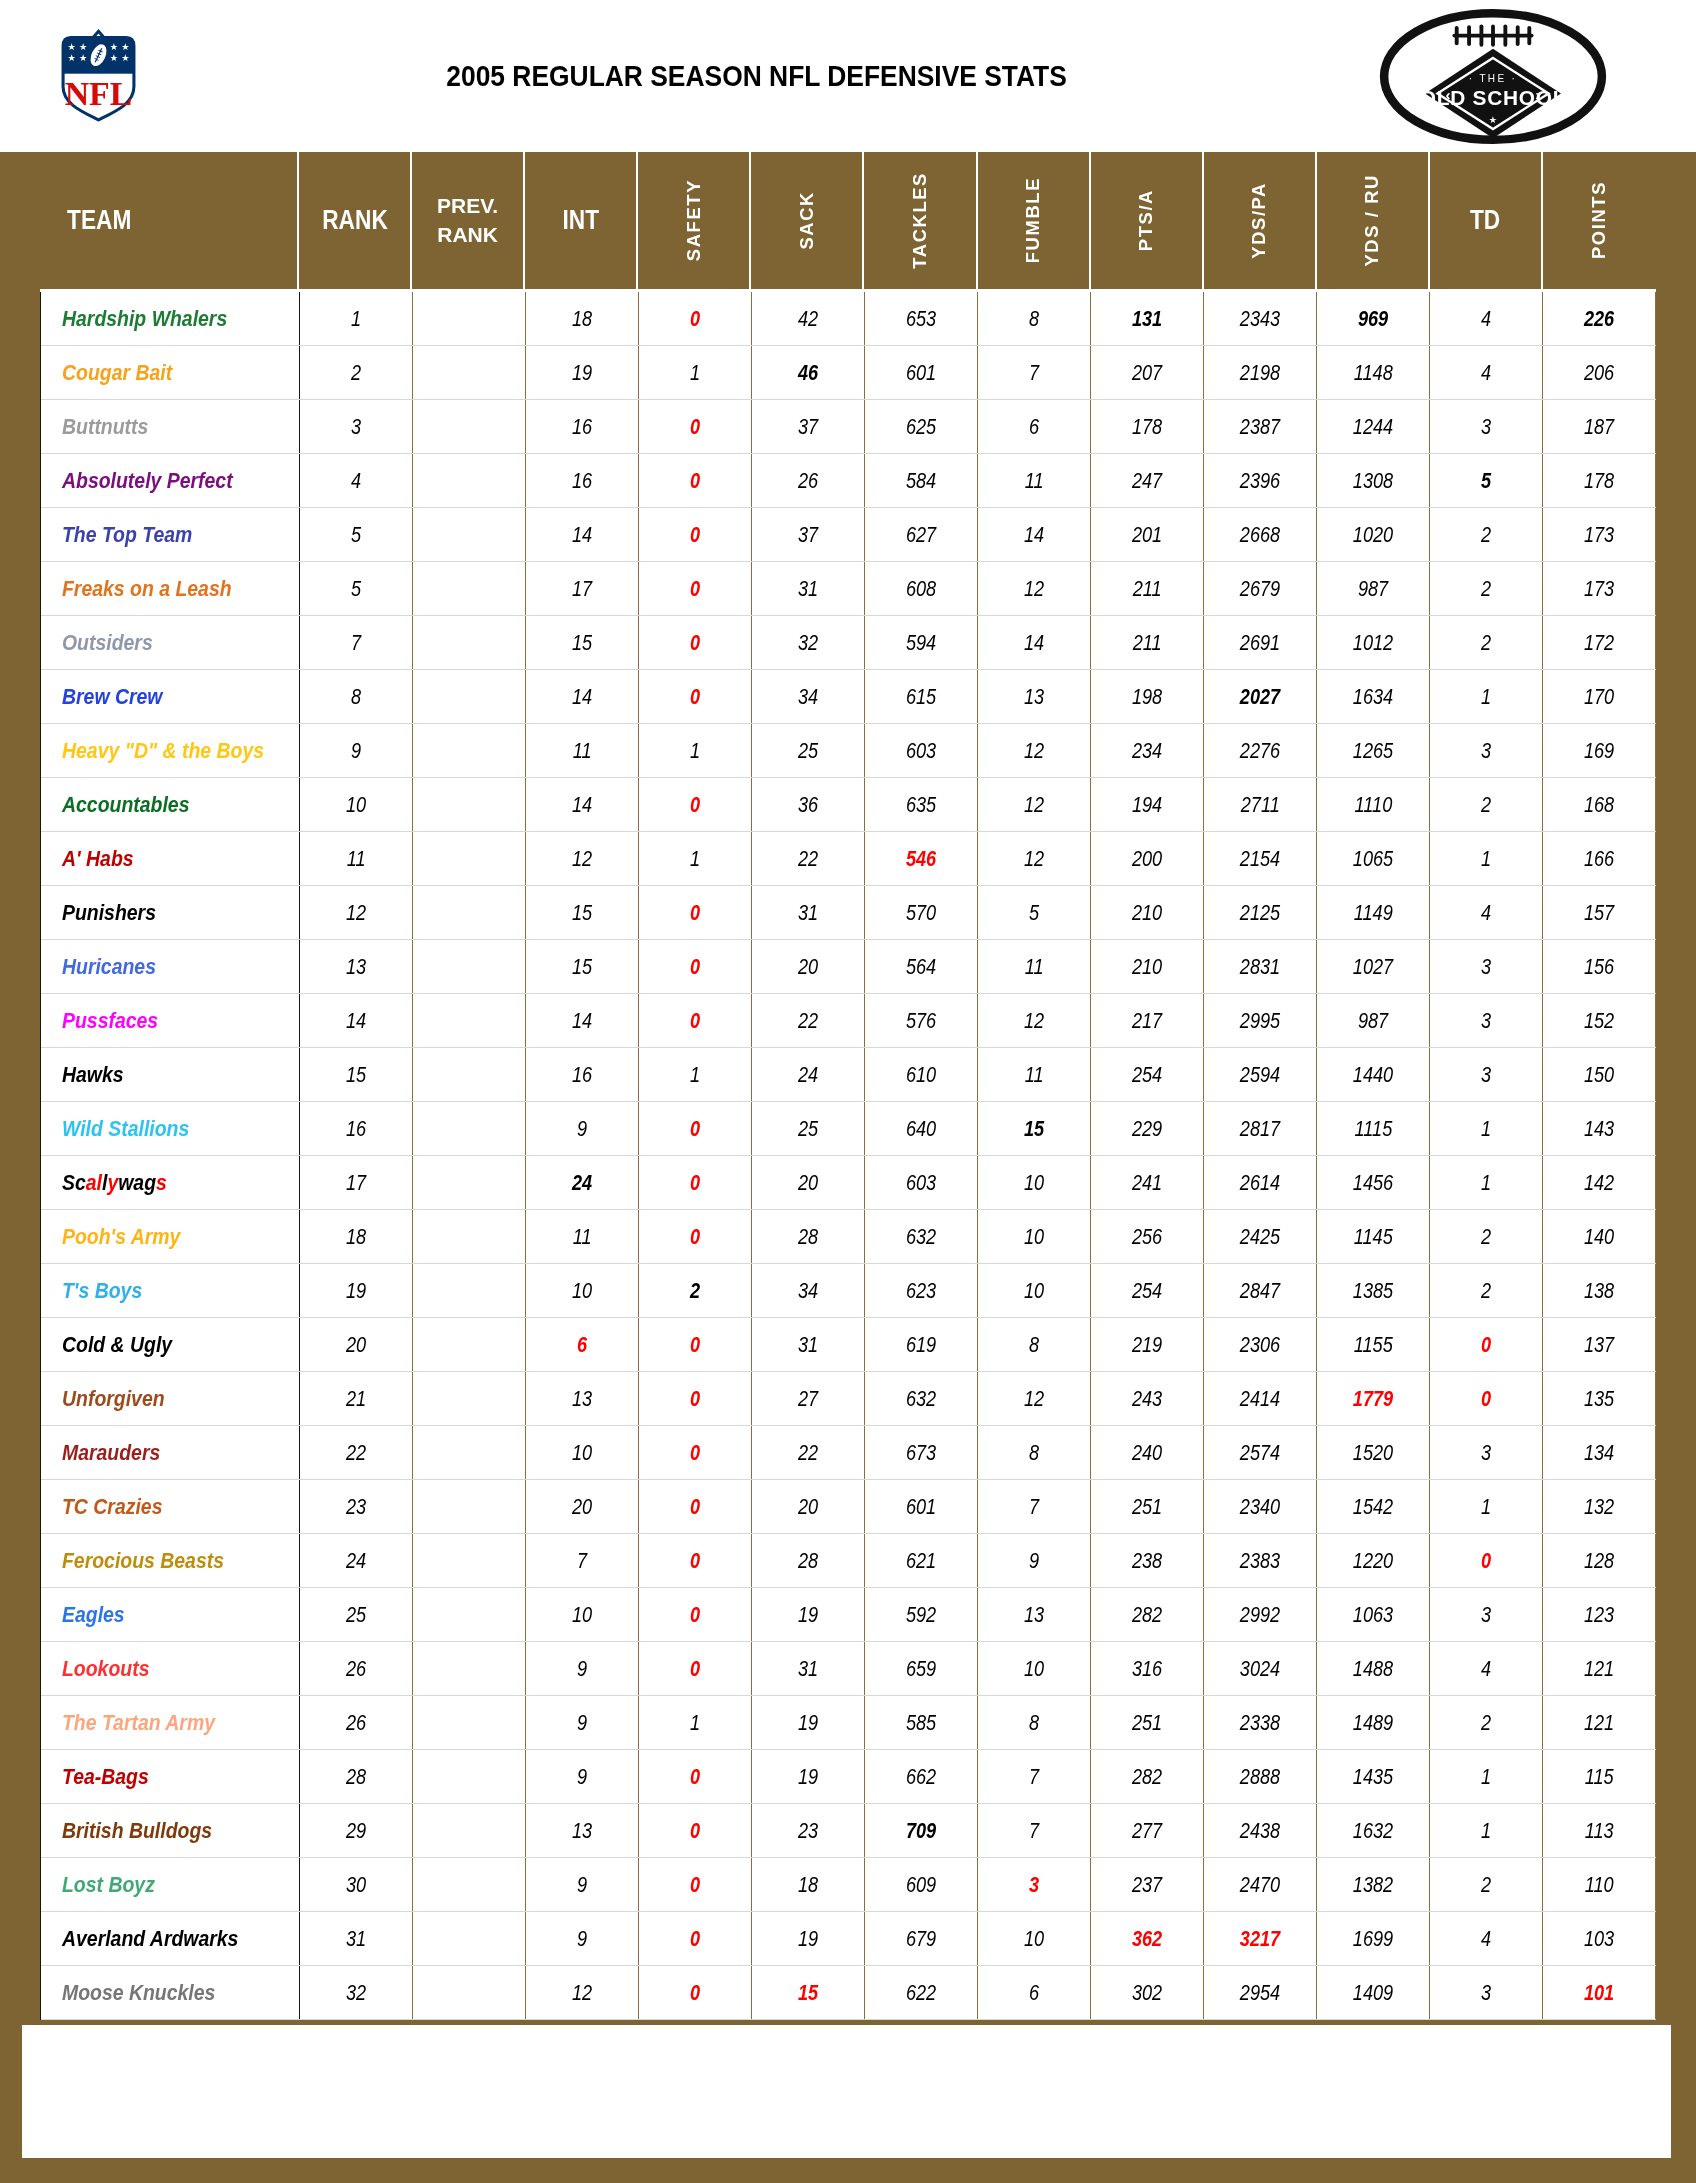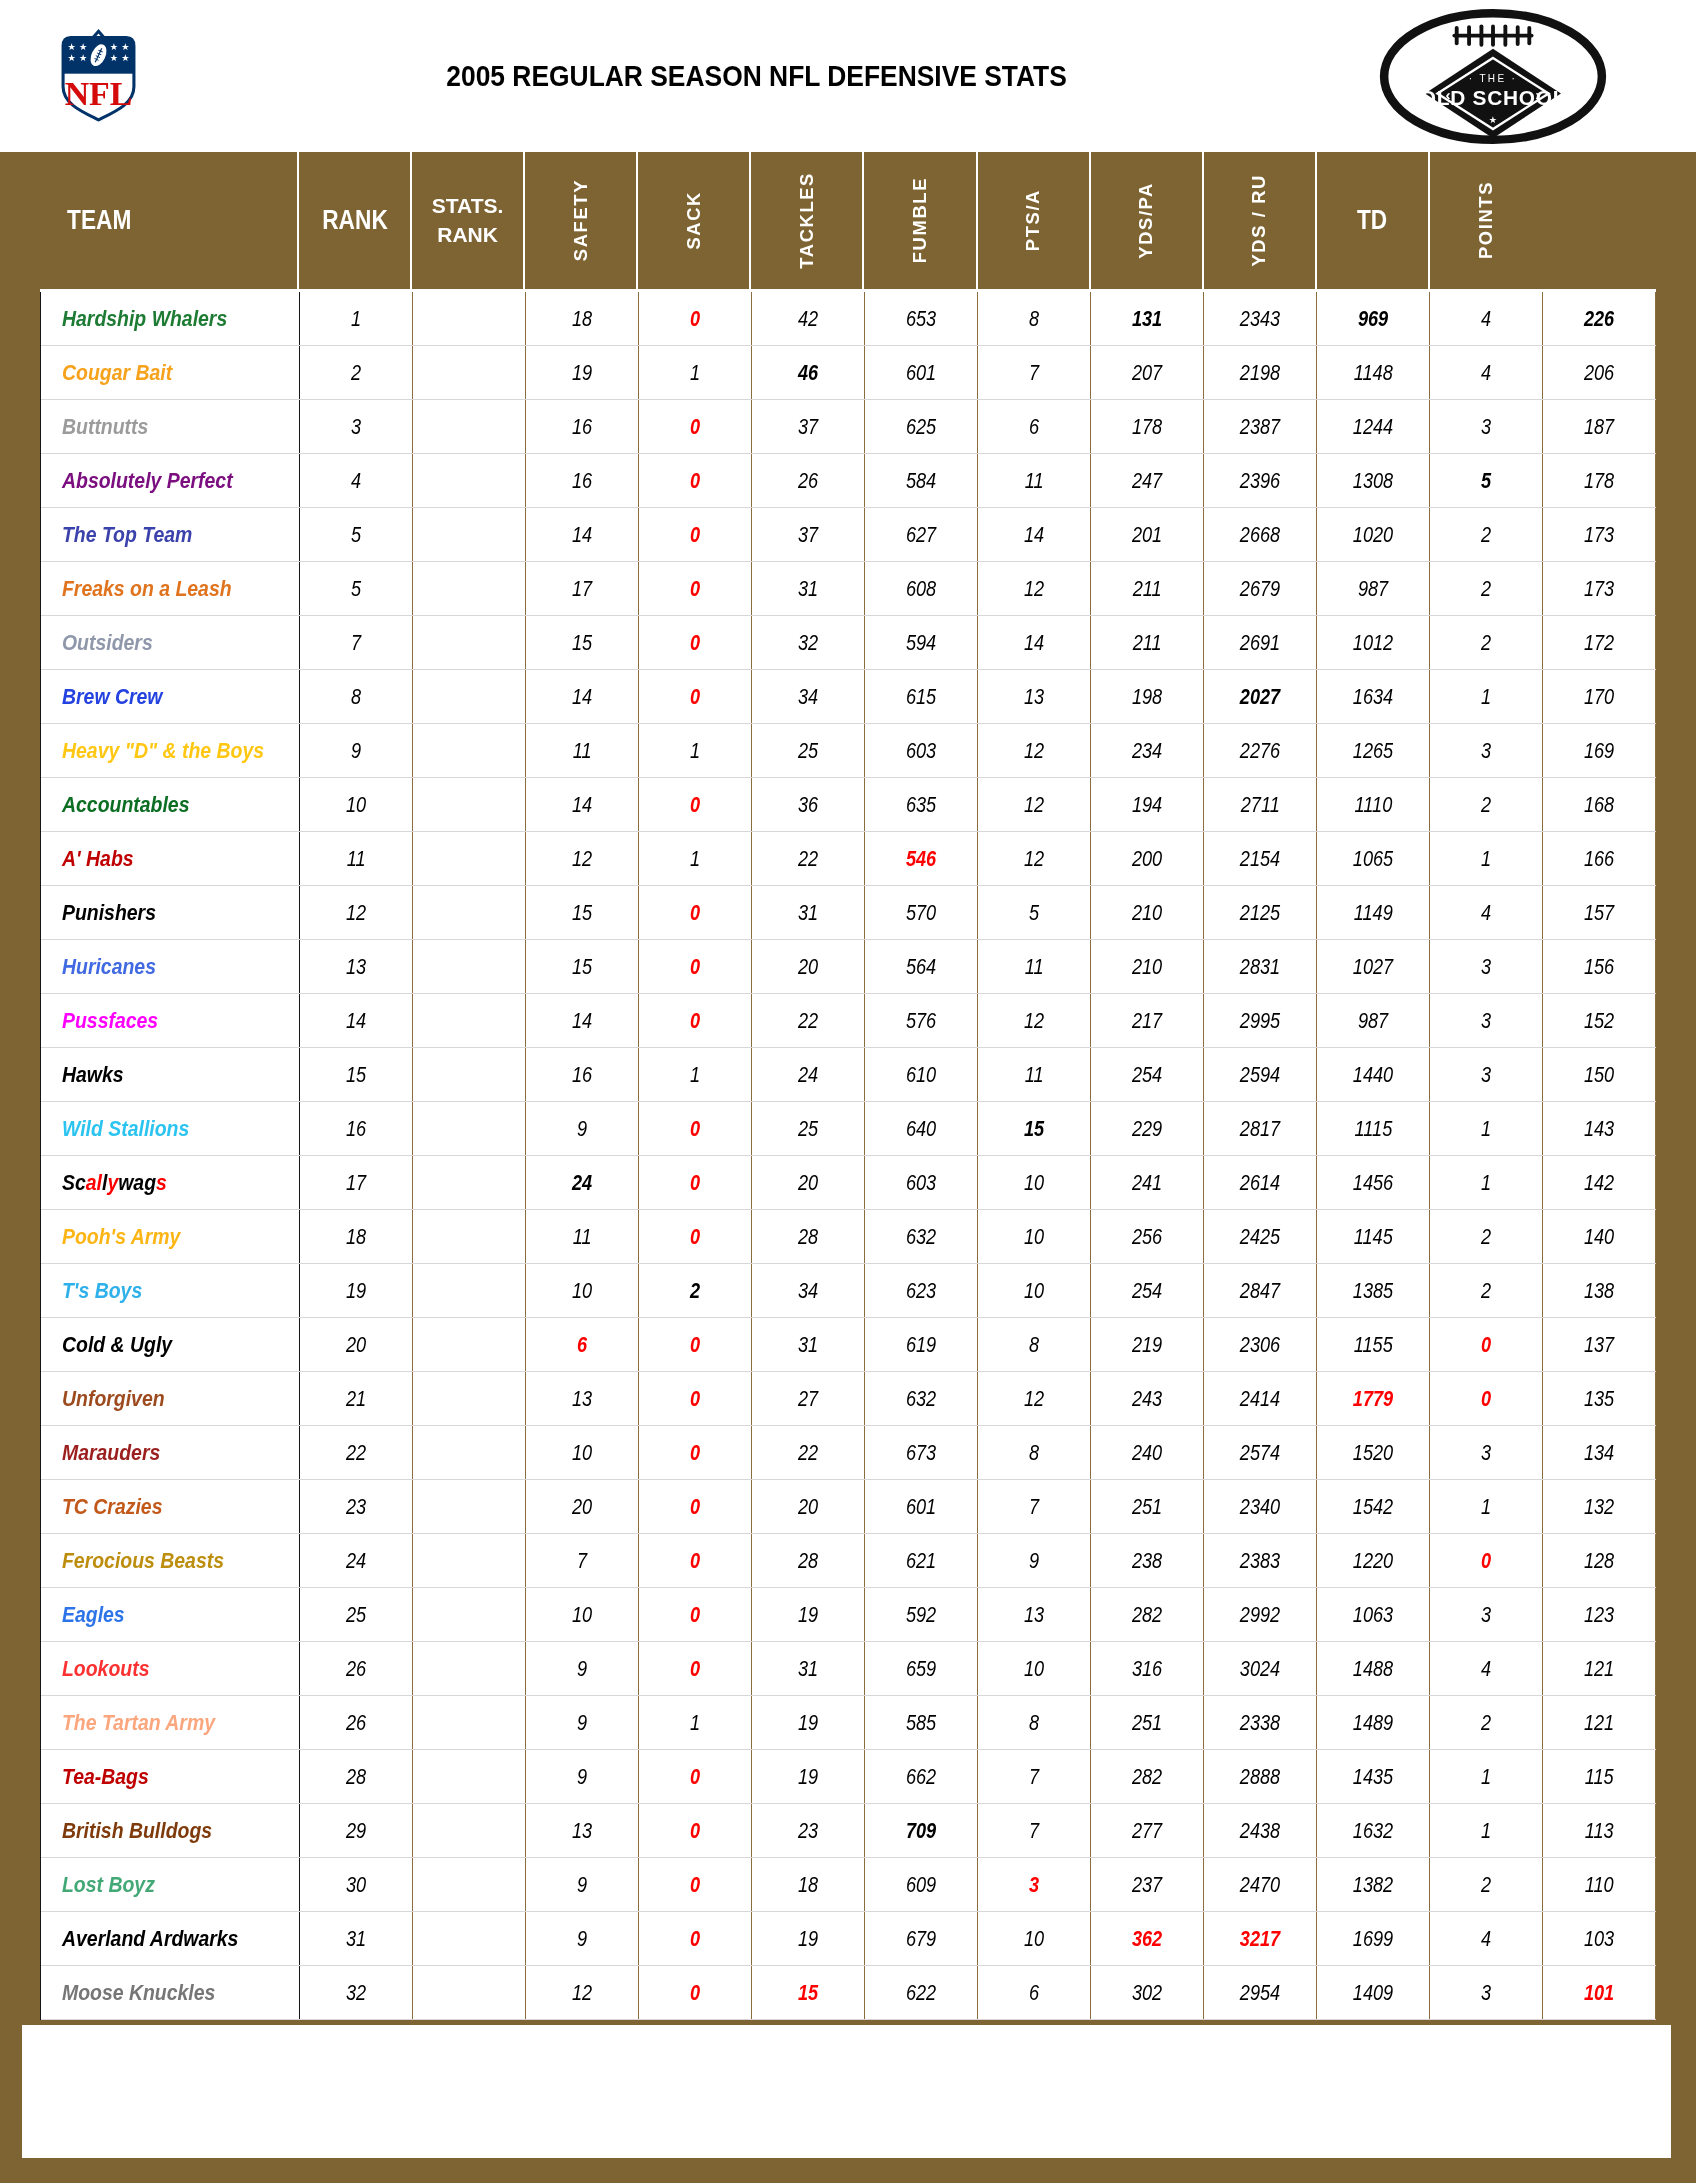--- a/index.html
+++ b/index.html
@@ -106,23 +106,26 @@
   <div class="tbl">
     <div class="thead" id="thead">
         <div class="hcell first">
           <span class="hz"><span class="cnd">TEAM</span></span>
         </div>
         <div class="hcell">
           <span class="hz"><span class="cnd">RANK</span></span>
         </div>
         <div class="hcell">
           <span class="hz2">
-            <div>STATS.</div>
+            <div>PREV.</div>
             <div>RANK</div>
           </span>
+        </div>
+        <div class="hcell">
+          <span class="hz"><span class="cnd">INT</span></span>
         </div>
         <div class="hcell">
           <span class="rot">SAFETY</span>
         </div>
         <div class="hcell">
           <span class="rot">SACK</span>
         </div>
         <div class="hcell">
           <span class="rot">TACKLES</span>
         </div>

